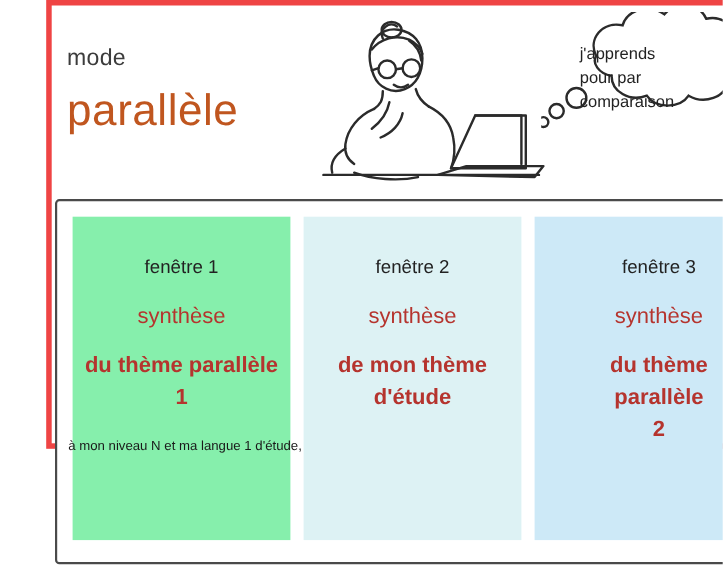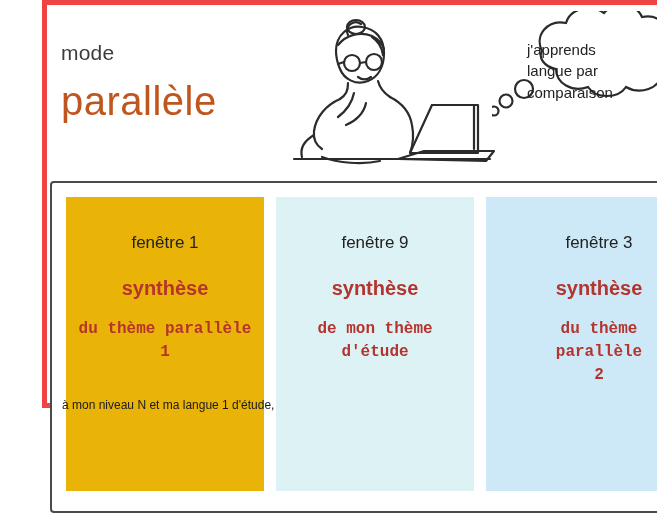--- a/index.html
+++ b/index.html
@@ -97,42 +97,41 @@
     display: flex;
     gap: 12px;
   }
   .col {
     width: 198px;
     height: 294px;
     box-sizing: border-box;
     padding-top: 36px;
     text-align: center;
   }
-  .col-1 { background: #eab308; }
+  .col-1 { background: #86efac; }
   .col-2 { background: #ddf2f4; }
   .col-3 { background: #cde9f7; padding-left: 28px; }
 
   .win-label {
     font-size: 17px;
     color: #222222;
     margin-bottom: 24px;
   }
   .synth {
     font-size: 20px;
-    font-weight: bold;
+    font-weight: normal;
     color: #b5342e;
     margin-bottom: 18px;
   }
   .sub {
-    font-size: 16px;
+    font-size: 20px;
     font-weight: bold;
     color: #b5342e;
     line-height: 1.45;
     padding: 0 10px;
-    font-family: Liberation Mono, monospace;
   }
 
   .footer-text {
     position: absolute;
     left: 10px;
     top: 212px;
     width: 648px;
     text-align: left;
     font-size: 12px;
     color: #1a1a1a;
@@ -195,39 +194,39 @@
         <g fill="#ffffff" stroke="#2b2b2b" stroke-width="2.2">
           <path d="M50 40 c-8 -16 6 -32 24 -28 c4 -14 24 -20 38 -10 c10 -12 32 -10 38 4 c18 -4 30 12 22 26 c12 6 12 24 -2 30 c-2 16 -22 22 -36 14 c-8 12 -30 12 -38 0 c-16 6 -32 -4 -32 -18 c-12 -2 -18 -12 -14 -18 z"></path>
           <circle cx="32" cy="78" r="9"></circle>
           <circle cx="14" cy="90" r="6.5"></circle>
           <circle cx="2" cy="100" r="4.5"></circle>
         </g>
       </svg>
     </div>
     <div class="bubble-text">
       <span>j'apprends</span><br>
-      <span>langue par</span><br>
+      <span>pour par</span><br>
       <span>comparaison</span>
     </div>
   </div>
 
   <div class="main-box">
     <div class="columns">
 
       <div class="col col-1">
         <div class="win-label">fenêtre 1</div>
         <div class="synth">synthèse</div>
         <div class="sub">
           <span>du thème parallèle</span><br>
           <span>1</span>
         </div>
       </div>
 
       <div class="col col-2">
-        <div class="win-label">fenêtre 9</div>
+        <div class="win-label">fenêtre 2</div>
         <div class="synth">synthèse</div>
         <div class="sub">
           <span>de mon thème</span><br>
           <span>d'étude</span>
         </div>
       </div>
 
       <div class="col col-3">
         <div class="win-label">fenêtre 3</div>
         <div class="synth">synthèse</div>

